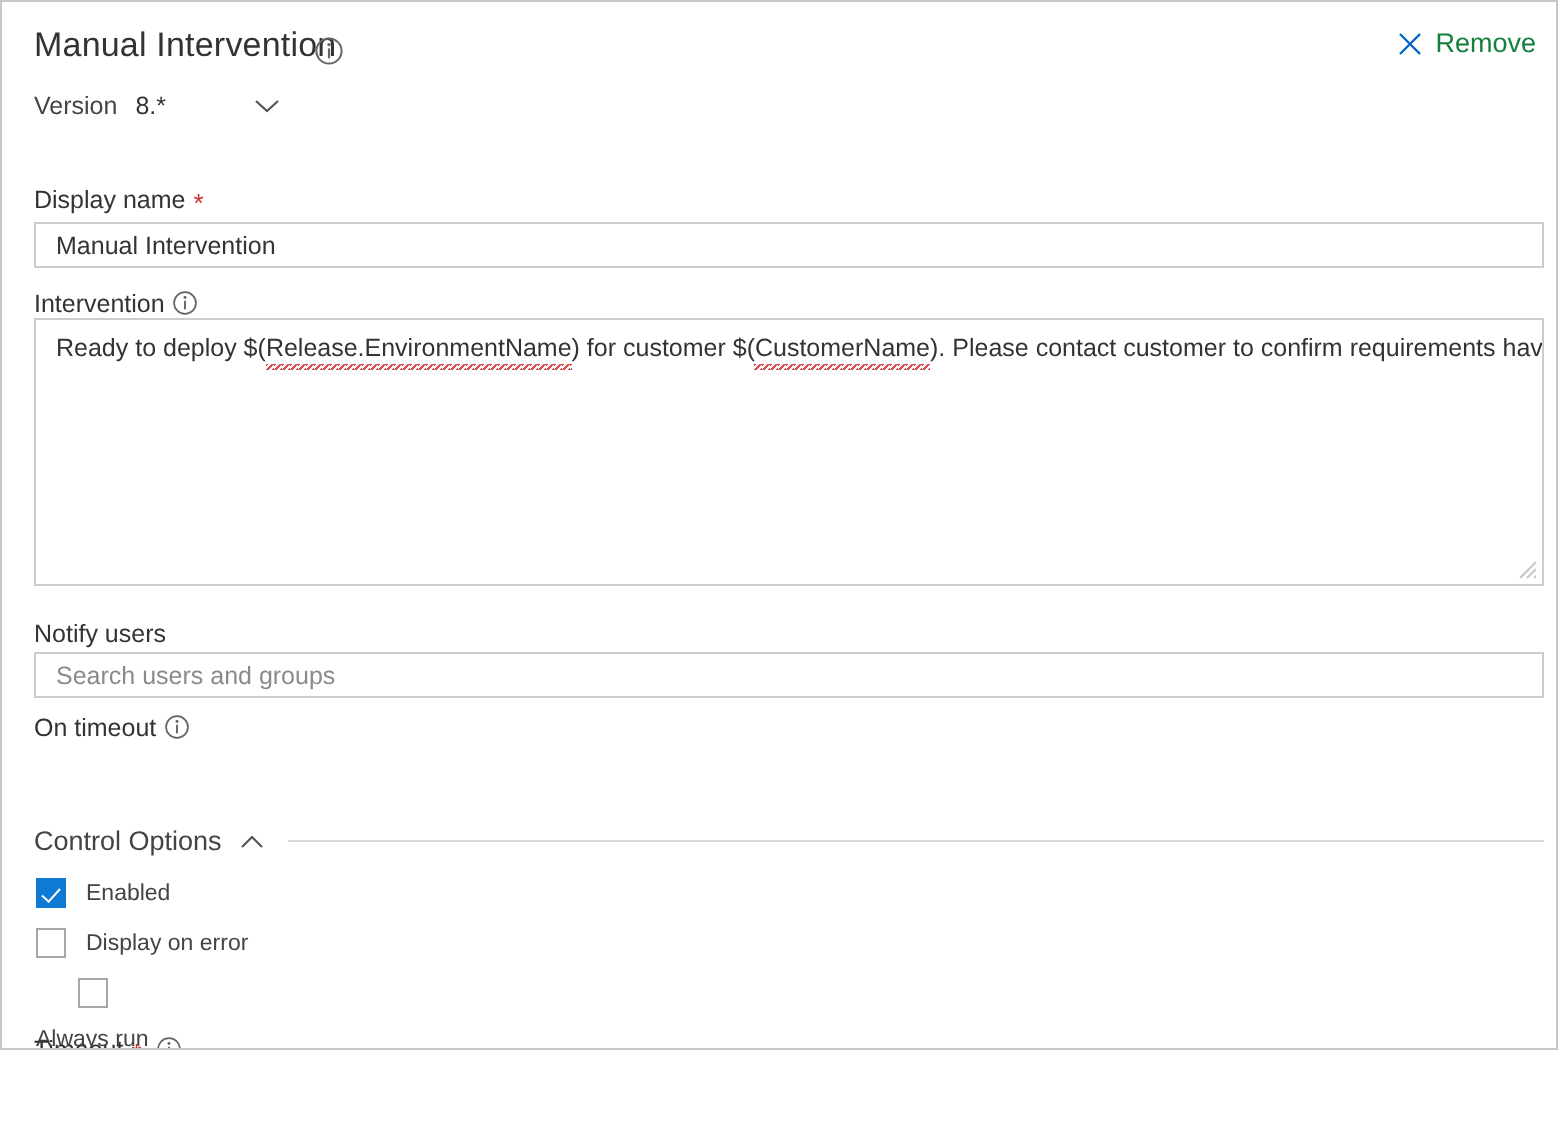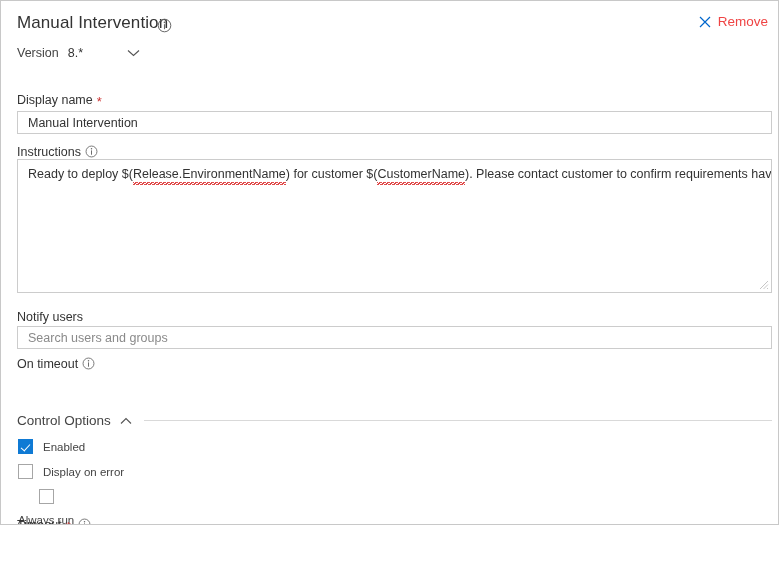--- a/index.html
+++ b/index.html
@@ -59,21 +59,21 @@
     position: absolute;
     left: 140px;
     top: 5px;
     width: 15px;
     height: 15px;
   }
   .remove-link {
     position: absolute;
     right: 4px;
     top: 1px;
-    color: #ef4444;
+    color: #15803d;
     font-size: 13.5px;
     cursor: pointer;
     white-space: nowrap;
     display: flex;
     align-items: center;
     gap: 7px;
     justify-content: space-between;
   }
   .remove-x {
     width: 12px;
@@ -331,21 +331,21 @@
 
     <div class="field-label" style="position:absolute;left:0;top:92px;">
       <span>Display name</span>
       <span class="req-star">*</span>
     </div>
     <div style="position:absolute;left:0;right:0;top:110px;">
       <input class="txt-input" type="text" value="Manual Intervention" style="">
     </div>
 
     <div class="field-label" style="position:absolute;left:0;top:144px;">
-      <span>Instructions</span>
+      <span>Intervention</span>
       <span class="info-icon">
         <svg width="13" height="13" viewBox="0 0 15 15" aria-hidden="true">
           <circle cx="7.5" cy="7.5" r="6.3" fill="none" stroke="#666" stroke-width="1"></circle>
           <circle cx="7.5" cy="4.3" r="0.85" fill="#666"></circle>
           <rect x="6.95" y="6.2" width="1.1" height="5" fill="#666"></rect>
         </svg>
       </span>
     </div>
     <div class="ta-wrap" style="top:158px;">
       <div class="ta-box">

